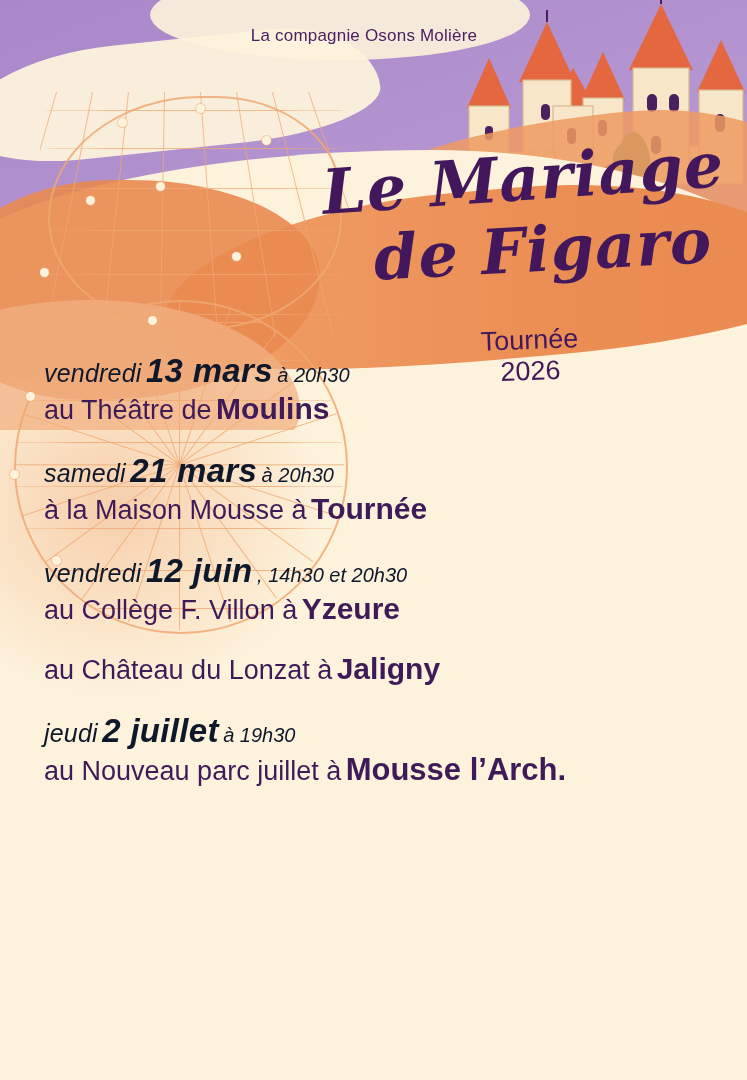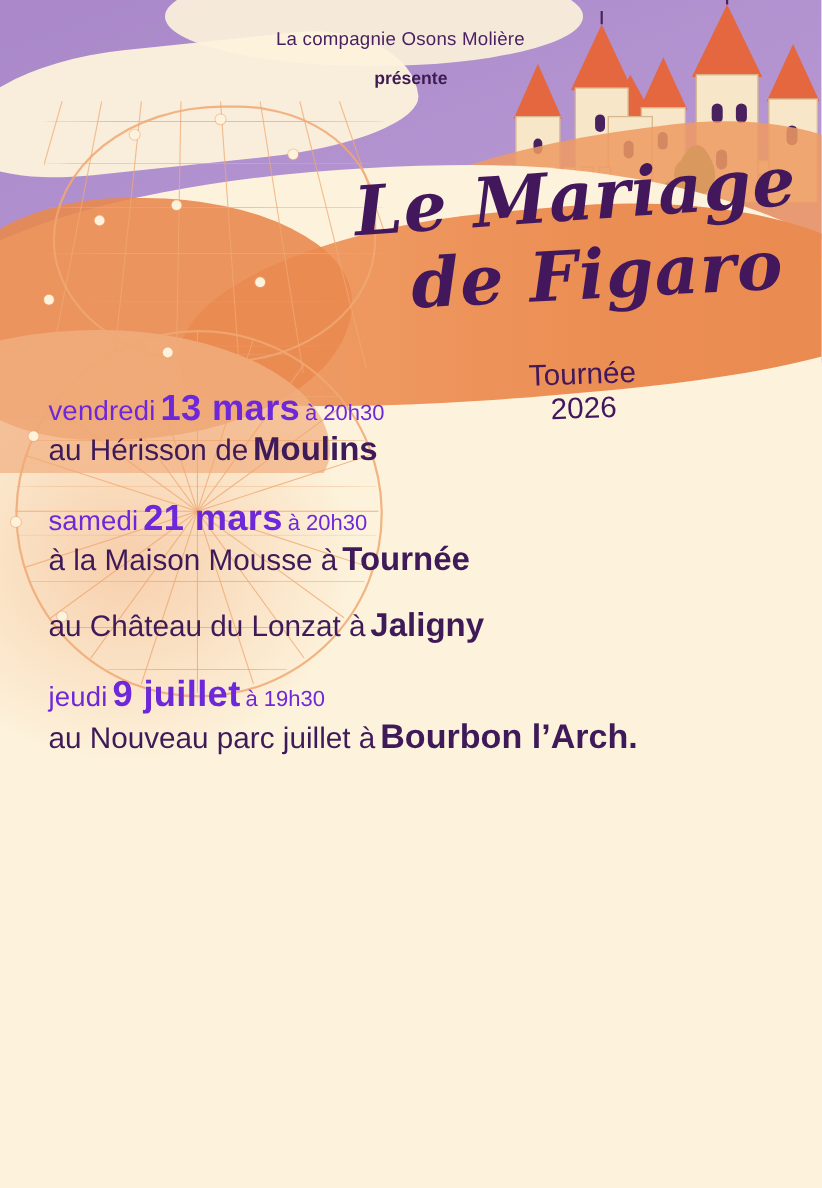--- a/index.html
+++ b/index.html
@@ -232,22 +232,23 @@
     position: absolute;
     left: 0;
     top: 352px;
     width: 747px;
   }
   .event {
     padding: 0 28px 0 44px;
     margin-bottom: 26px;
   }
   .event .row1 {
-    color: #6d28d9;
+    color: #0f172a;
     white-space: nowrap;
+    font-style: italic;
   }
   .event .row2 {
     color: #3f1a58;
     white-space: nowrap;
     margin-top: 2px;
   }
   .day {
     font-size: 25px;
     letter-spacing: .2px;
   }
@@ -384,74 +385,84 @@
   <div class="dot" style="left:86px;  top:196px;"></div>
   <div class="dot" style="left:156px; top:182px;"></div>
   <div class="dot" style="left:40px;  top:268px;"></div>
   <div class="dot" style="left:148px; top:316px;"></div>
   <div class="dot" style="left:26px;  top:392px;"></div>
   <div class="dot" style="left:10px;  top:470px;"></div>
   <div class="dot" style="left:52px;  top:556px;"></div>
   <div class="dot" style="left:232px; top:252px;"></div>
 
   <div class="company">La compagnie Osons Molière</div>
-  <div class="presente">présente</div>
 
   <div class="title-wrap">
     <div class="title-line l1">Le Mariage</div>
     <div class="title-line l2">de Figaro</div>
   </div>
   <div class="tour">
     <div>Tournée</div>
     <div>2026</div>
   </div>
 
   <div class="dates">
 
     <div class="event">
       <div class="row1">
         <span class="day">vendredi</span>
         <span class="date">13 mars</span>
         <span class="hour">à 20h30</span>
       </div>
       <div class="row2">
-        <span class="place-pre">au Hérisson de</span>
+        <span class="place-pre">au Théâtre de</span>
         <span class="place">Moulins</span>
       </div>
     </div>
 
     <div class="event">
       <div class="row1">
         <span class="day">samedi</span>
         <span class="date">21 mars</span>
         <span class="hour">à 20h30</span>
       </div>
       <div class="row2">
         <span class="place-pre">à la Maison Mousse à</span>
         <span class="place">Tournée</span>
       </div>
     </div>
 
     <div class="event">
     </div>
 
+    <div class="event">
+      <div class="row1">
+        <span class="day">vendredi</span>
+        <span class="date">12 juin</span>
+        <span class="hour">, 14h30 et 20h30</span>
+      </div>
+      <div class="row2">
+        <span class="place-pre">au Collège F. Villon à</span>
+        <span class="place">Yzeure</span>
+      </div>
+    </div>
 
     <div class="event">
       <div class="row2">
         <span class="place-pre">au Château du Lonzat à</span>
         <span class="place">Jaligny</span>
       </div>
     </div>
 
     <div class="event">
       <div class="row1">
         <span class="day">jeudi</span>
-        <span class="date">9 juillet</span>
+        <span class="date">2 juillet</span>
         <span class="hour">à 19h30</span>
       </div>
       <div class="row2">
         <span class="place-pre">au Nouveau parc juillet à</span>
-        <span class="place big">Bourbon l’Arch.</span>
+        <span class="place big">Mousse l’Arch.</span>
       </div>
     </div>
 
   </div>
 </div>
 
 </body></html>

